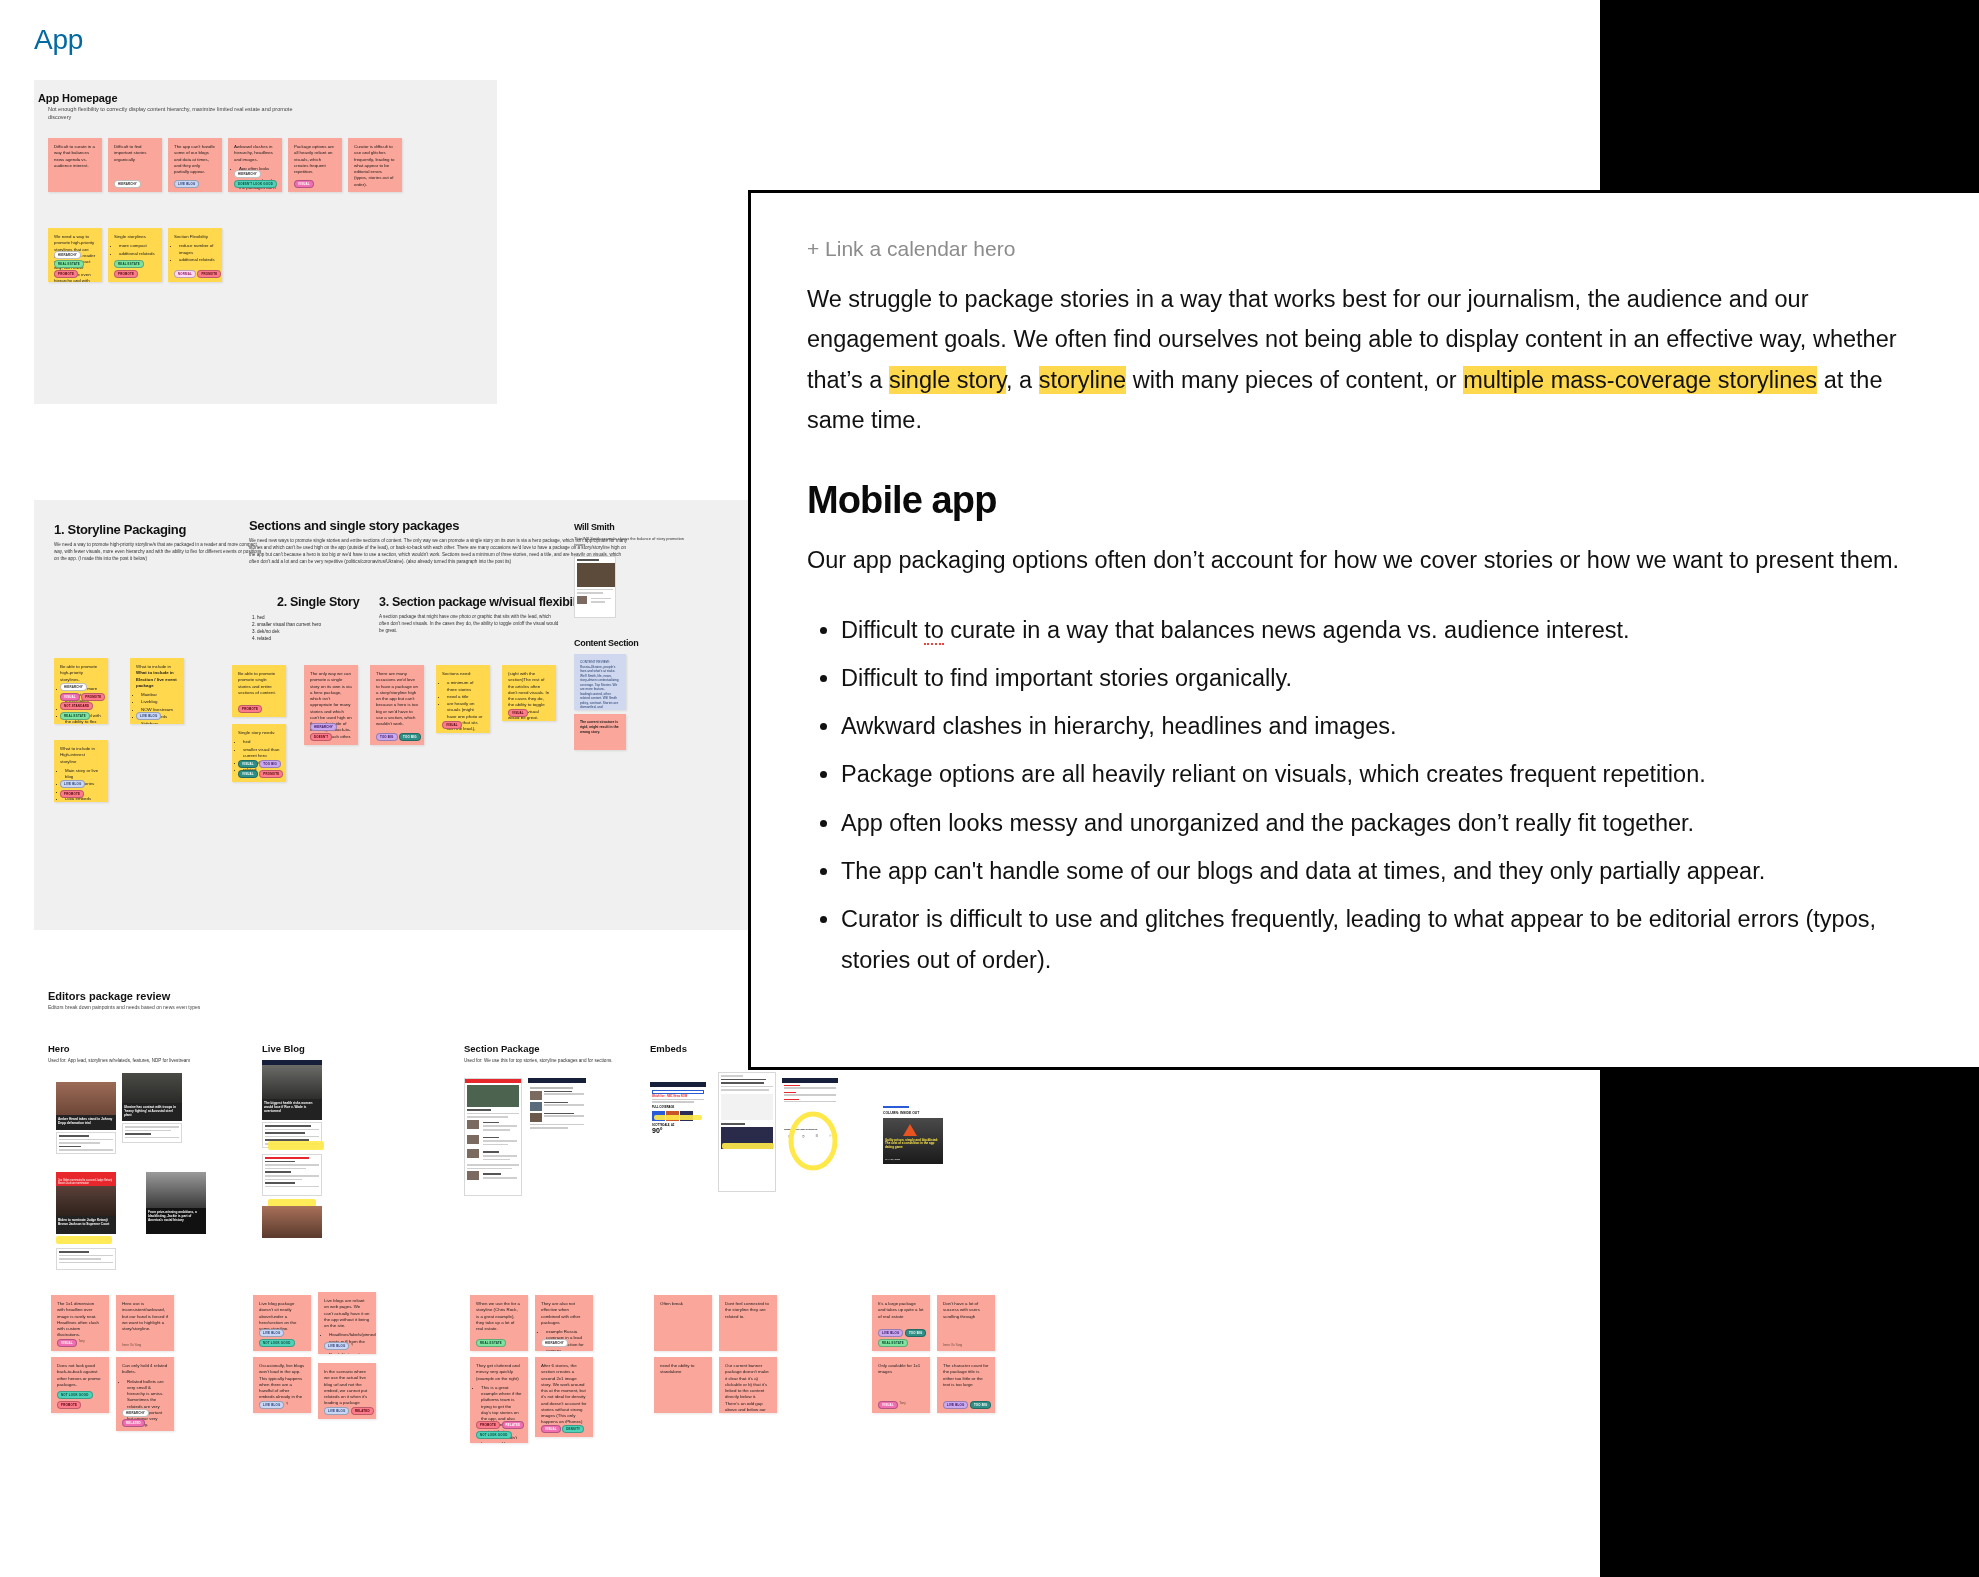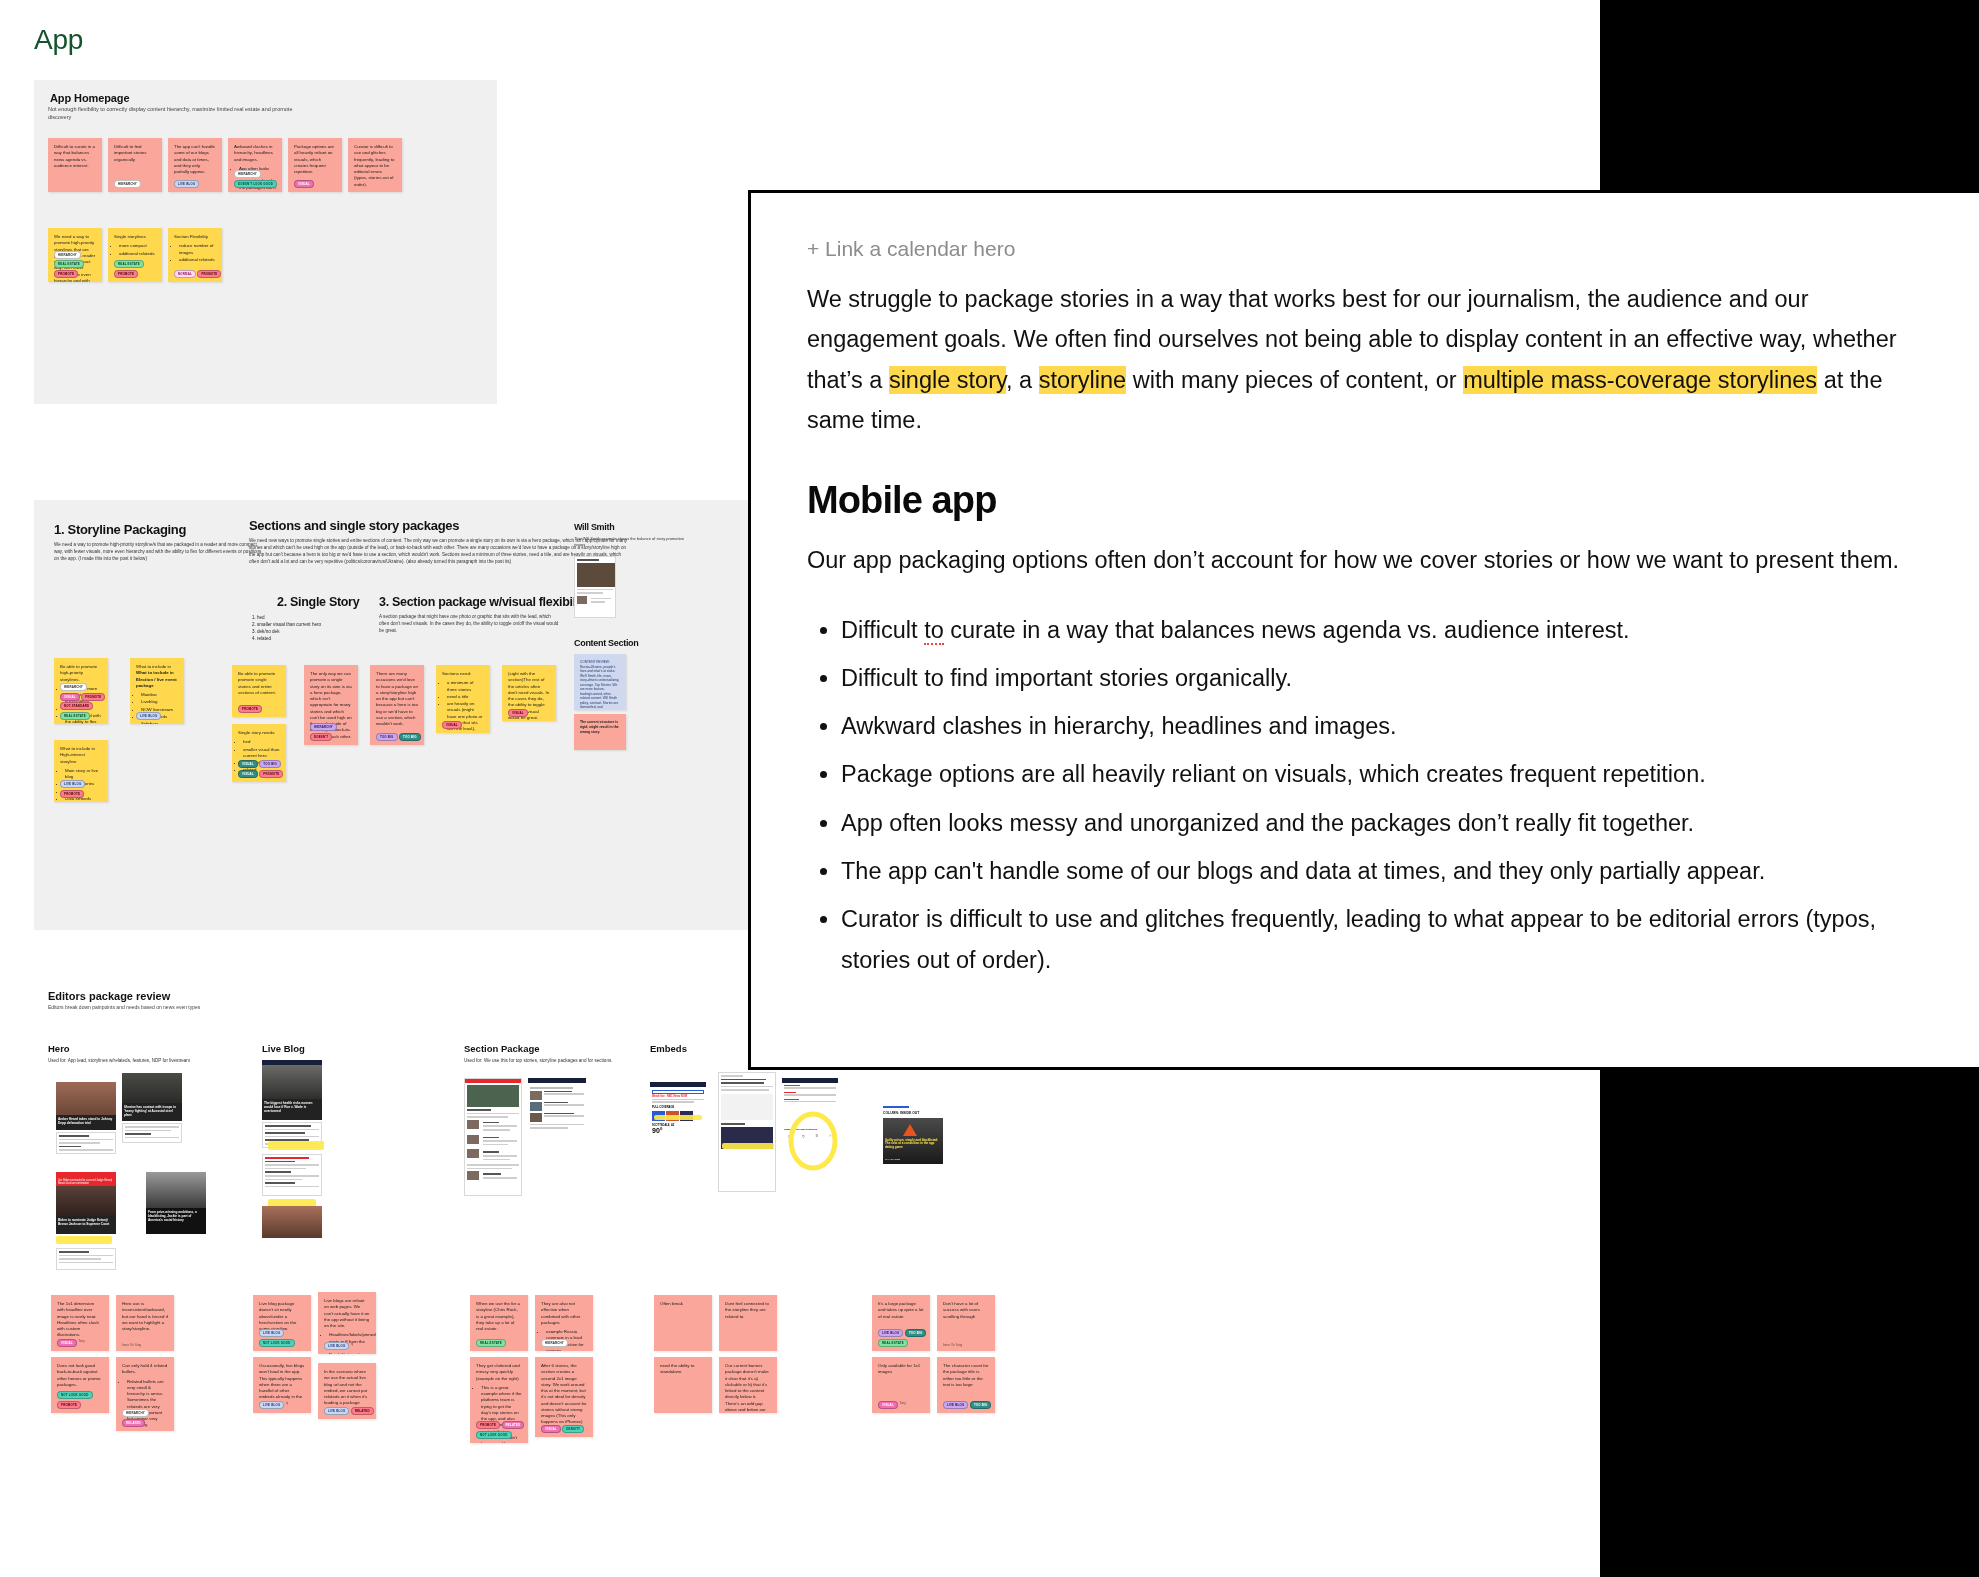--- a/index.html
+++ b/index.html
@@ -19,21 +19,21 @@
     background:#ffffff;
   }
   #board-lower {
     position:absolute; left:0; top:185px;
     width:1600px; height:1392px;
     background:#ffffff;
   }
 
   .board-title {
     position:absolute; left:34px; top:24px;
-    font-size:28px; font-weight:400; color:#14532d;
+    font-size:28px; font-weight:400; color:#0369a1;
     letter-spacing:-0.2px;
   }
 
   
   .frame {
     position:absolute;
     background:#f0f0f0;
   }
   #frame-home  { left:34px; top:80px;  width:463px;  height:324px; }
   #frame-pkg   { left:34px; top:500px; width:1566px; height:430px; }
@@ -139,21 +139,21 @@
 </style>
 </head>
 <body>
 
 <div id="board">
   <div id="board-lower"></div>
 
   <div class="board-title">App</div>
 
   <div class="frame" id="frame-home">
-    <div class="frame-h1" style="left:16px; top:12px;">App Homepage</div>
+    <div class="frame-h1" style="left:4px; top:12px;">App Homepage</div>
     <div class="frame-sub" style="left:14px; top:26px;">Not enough flexibility to correctly display content hierarchy, maximize limited real estate and promote discovery</div>
 
     <div class="note pink" style="left:14px; top:58px; width:54px; height:54px;">
       <p>Difficult to curate in a way that balances news agenda vs. audience interest.</p>
     </div>
     <div class="note pink" style="left:74px; top:58px; width:54px; height:54px;">
       <p>Difficult to find important stories organically</p>
       <div class="tags">
           <span class="tag hier">HIERARCHY</span>
         </div>

